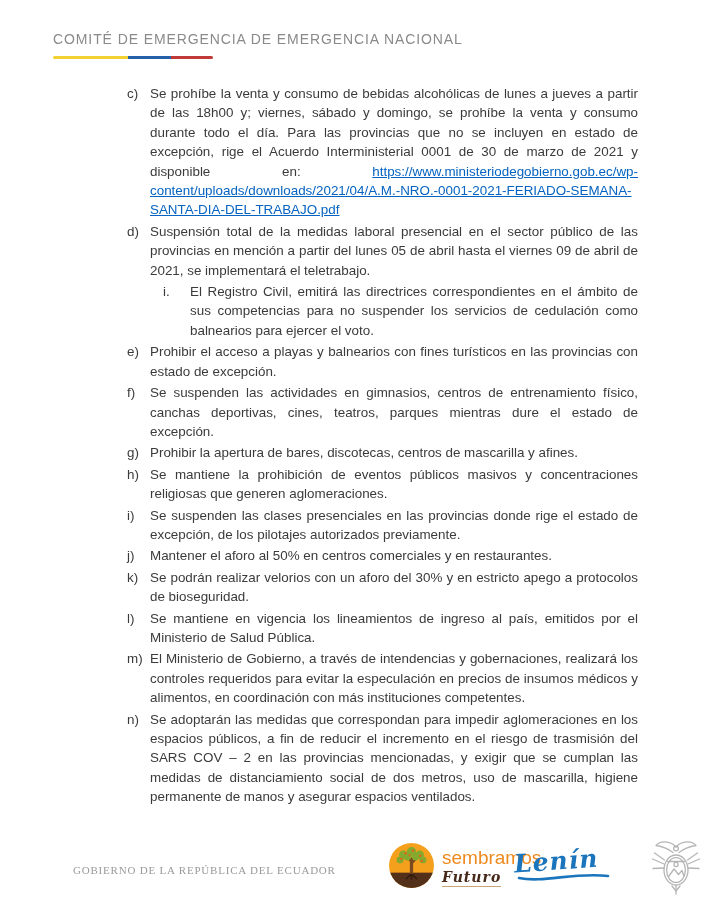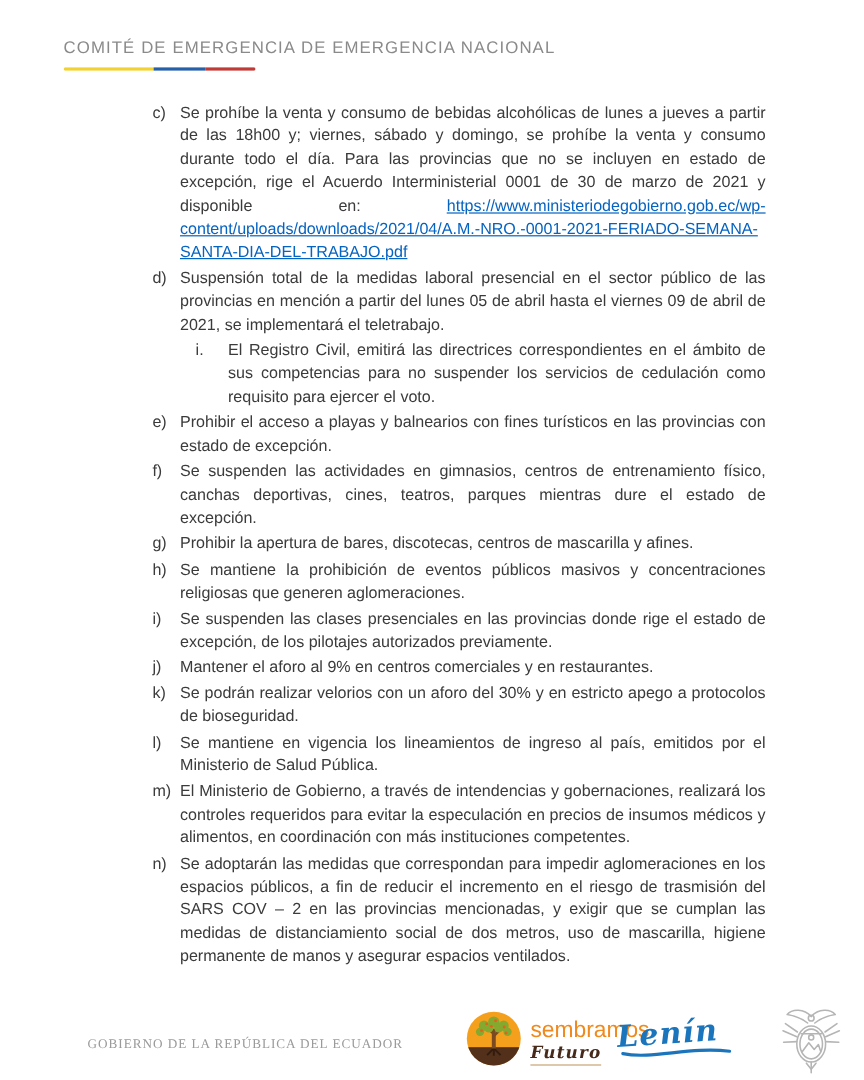--- a/index.html
+++ b/index.html
@@ -69,21 +69,21 @@
       <div class="list-item">
         <span class="item-label">c)</span>
         <div class="item-text"><span>Se prohíbe la venta y consumo de bebidas alcohólicas de lunes a jueves a partir de las 18h00 y; viernes, sábado y domingo, se prohíbe la venta y consumo durante todo el día. Para las provincias que no se incluyen en estado de excepción, rige el Acuerdo Interministerial 0001 de 30 de marzo de 2021 y disponible en: </span><a class="doc-link" href="#" style="color: rgb(5, 99, 193);">https://www.ministeriodegobierno.gob.ec/wp-content/uploads/downloads/2021/04/A.M.-NRO.-0001-2021-FERIADO-SEMANA-SANTA-DIA-DEL-TRABAJO.pdf</a></div>
       </div>
       <div class="list-item">
         <span class="item-label">d)</span>
         <div class="item-text"><span>Suspensión total de la medidas laboral </span><span class="bold">presencial</span><span> en el sector público de las provincias en mención a partir del lunes 05 de abril hasta el viernes 09 de abril de 2021, se implementará el </span><span class="bold">teletrabajo.</span></div>
       </div>
       <div class="sub-item">
         <span class="sub-label">i.</span>
-        <div class="sub-text">El Registro Civil, emitirá las directrices correspondientes en el ámbito de sus competencias para no suspender los servicios de cedulación como requisito para ejercer el voto.</div>
+        <div class="sub-text">El Registro Civil, emitirá las directrices correspondientes en el ámbito de sus competencias para no suspender los servicios de cedulación como balnearios para ejercer el voto.</div>
       </div>
       <div class="list-item">
         <span class="item-label">e)</span>
         <div class="item-text"><span>Prohibir el acceso a playas y balnearios con fines turísticos en las provincias con estado de excepción.</span></div>
       </div>
       <div class="list-item">
         <span class="item-label">f)</span>
         <div class="item-text"><span>Se suspenden las actividades en gimnasios, centros de entrenamiento físico, canchas deportivas, cines, teatros, parques mientras dure el estado de excepción.</span></div>
       </div>
       <div class="list-item">
@@ -93,21 +93,21 @@
       <div class="list-item">
         <span class="item-label">h)</span>
         <div class="item-text"><span>Se mantiene la prohibición de eventos públicos masivos y concentraciones religiosas que generen aglomeraciones.</span></div>
       </div>
       <div class="list-item">
         <span class="item-label">i)</span>
         <div class="item-text"><span>Se suspenden las clases presenciales en las provincias donde rige el estado de excepción, de los pilotajes autorizados previamente.</span></div>
       </div>
       <div class="list-item">
         <span class="item-label">j)</span>
-        <div class="item-text"><span>Mantener el aforo al 9% en centros comerciales y en restaurantes.</span></div>
+        <div class="item-text"><span>Mantener el aforo al 50% en centros comerciales y en restaurantes.</span></div>
       </div>
       <div class="list-item">
         <span class="item-label">k)</span>
         <div class="item-text"><span>Se podrán realizar velorios con un aforo del 30% y en estricto apego a protocolos de bioseguridad.</span></div>
       </div>
       <div class="list-item">
         <span class="item-label">l)</span>
         <div class="item-text"><span>Se mantiene en vigencia los lineamientos de ingreso al país, emitidos por el Ministerio de Salud Pública.</span></div>
       </div>
       <div class="list-item">

